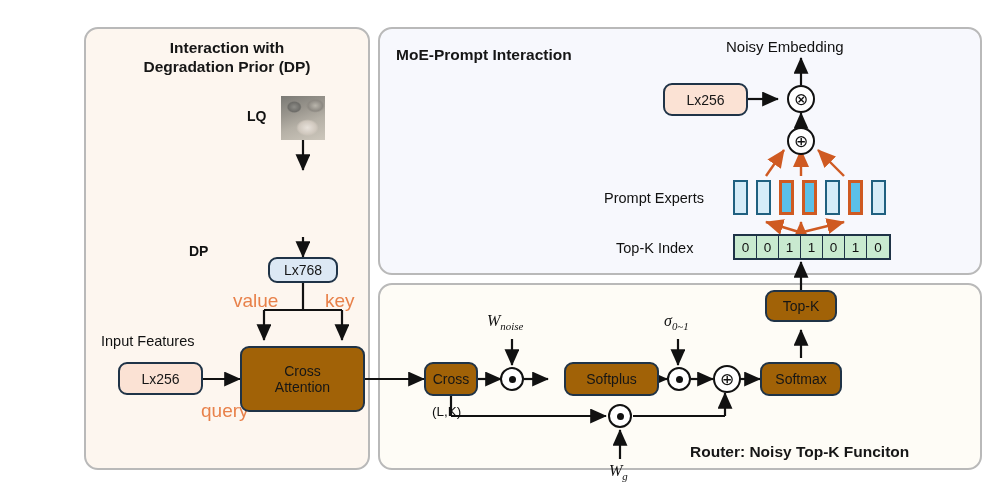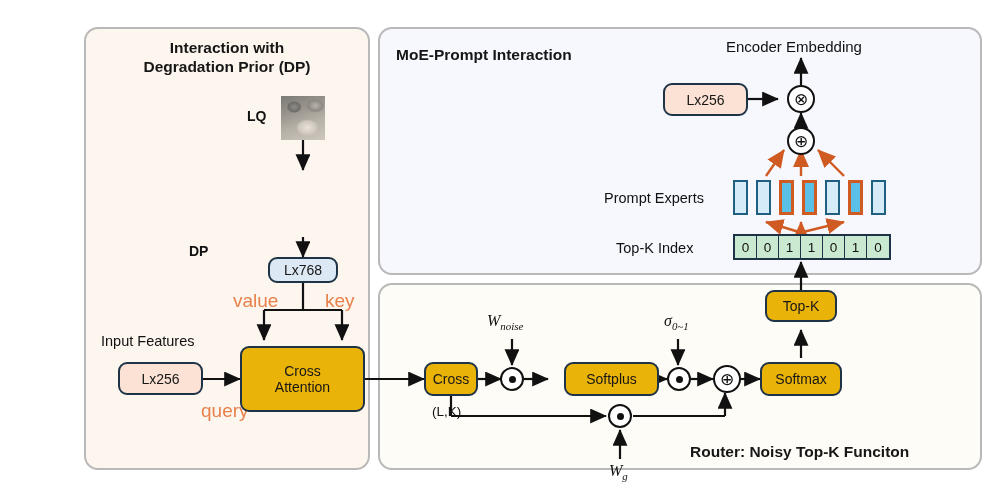--- a/index.html
+++ b/index.html
@@ -25,21 +25,21 @@
 
   
   .box{
     position:absolute;box-sizing:border-box;
     border:2.2px solid #1f3347;border-radius:9px;
     display:flex;align-items:center;justify-content:center;
     font-size:14px;color:#161616;line-height:16px;text-align:center;
   }
   .box.blue{background:#dce8f4;}
   .box.peach{background:#fbe2d4;}
-  .box.gray{background:#eab308;}
+  .box.gray{background:#a16207;}
 
   
   #encoder{
     position:absolute;left:246px;top:175px;width:110px;height:62px;
     background:#f1f1f1;border:2.2px solid #1f6080;
     clip-path:polygon(0% 0%,100% 0%,87% 100%,13% 100%);
     display:flex;flex-direction:column;align-items:center;justify-content:center;
     font-size:14px;color:#161616;line-height:17px;box-sizing:border-box;
   }
 
@@ -190,21 +190,21 @@
 
   <div id="input-feat-label">Input Features</div>
 
   <div class="box peach" style="left:118px;top:362px;width:85px;height:33px;">Lx256</div>
 
   <div class="box gray" style="left:240px;top:346px;width:125px;height:66px;flex-direction:column;">
     <div>Cross</div>
     <div>Attention</div>
   </div>
 
-  <div style="position:absolute;left:726px;top:38px;font-size:15px;color:#111;">Encoder Embedding</div>
+  <div style="position:absolute;left:726px;top:38px;font-size:15px;color:#111;">Noisy Embedding</div>
 
   <div class="box peach" style="left:663px;top:83px;width:85px;height:33px;">Lx256</div>
 
   <div class="opc" style="left:787px;top:85px;width:28px;height:28px;">
     <span class="glyph">⊗</span>
   </div>
 
   <div class="opc" style="left:787px;top:127px;width:28px;height:28px;">
     <span class="glyph">⊕</span>
   </div>

